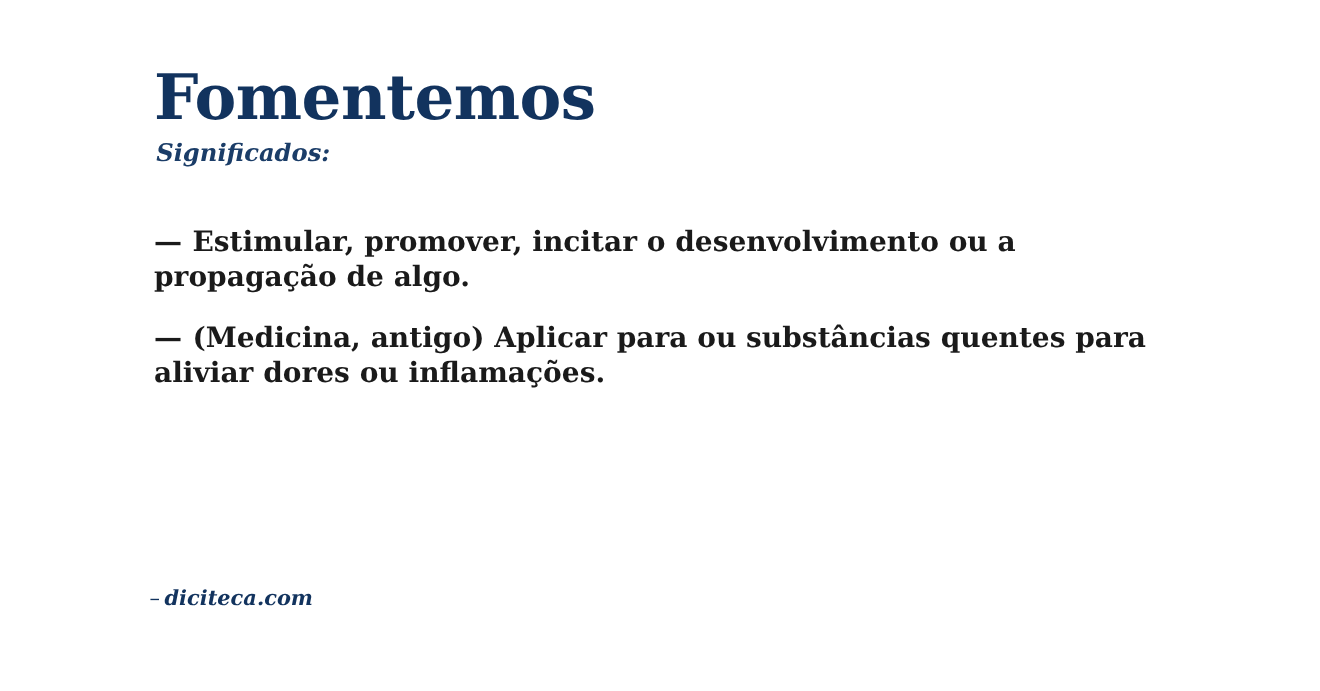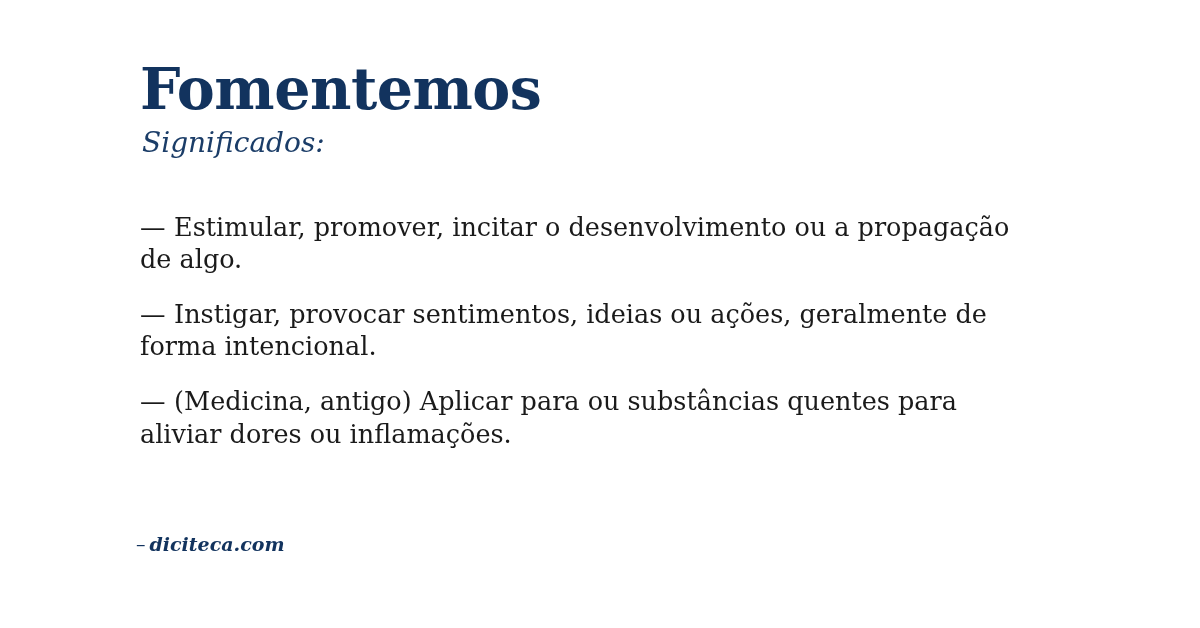--- a/index.html
+++ b/index.html
@@ -24,36 +24,37 @@
     font-family: "DejaVu Serif", serif;
     font-weight: bold;
     font-size: 57px;
     line-height: 1.08;
     color: #12335e;
     letter-spacing: -0.5px;
     margin: 0;
   }
   .subtitle {
     font-family: "DejaVu Serif", serif;
-    font-weight: normal;
+    font-weight: bold;
     font-style: italic;
-    font-size: 28px;
+    font-size: 22px;
     color: #1b3d68;
     margin: 6px 0 0 2px;
   }
   .definitions {
     margin-top: 52px;
   }
   .definition {
     font-family: "DejaVu Serif", serif;
     font-size: 25.5px;
     line-height: 1.28;
     color: #1a1a1a;
     margin: 0 0 22px 0;
     max-width: 905px;
+    font-weight: bold;
   }
   .definition:last-child {
     margin-bottom: 0;
   }
   .dash {
     letter-spacing: 0.5px;
   }
   .source {
     position: absolute;
     left: 136px;
@@ -79,24 +80,20 @@
 
   <div class="subtitle">Significados:</div>
 
   <div class="definitions">
 
     <p class="definition">
       <span class="dash">—</span>
       <span>Estimular, promover, incitar o desenvolvimento ou a propagação de algo.</span>
     </p>
 
-    <p class="definition">
-      <span class="dash">—</span>
-      <span>Instigar, provocar sentimentos, ideias ou ações, geralmente de forma intencional.</span>
-    </p>
 
     <p class="definition">
       <span class="dash">—</span>
       <span>(Medicina, antigo) Aplicar para ou substâncias quentes para aliviar dores ou inflamações.</span>
     </p>
 
   </div>
 
   <div class="source">
     <span class="src-dash">–</span><span>diciteca.com</span>

